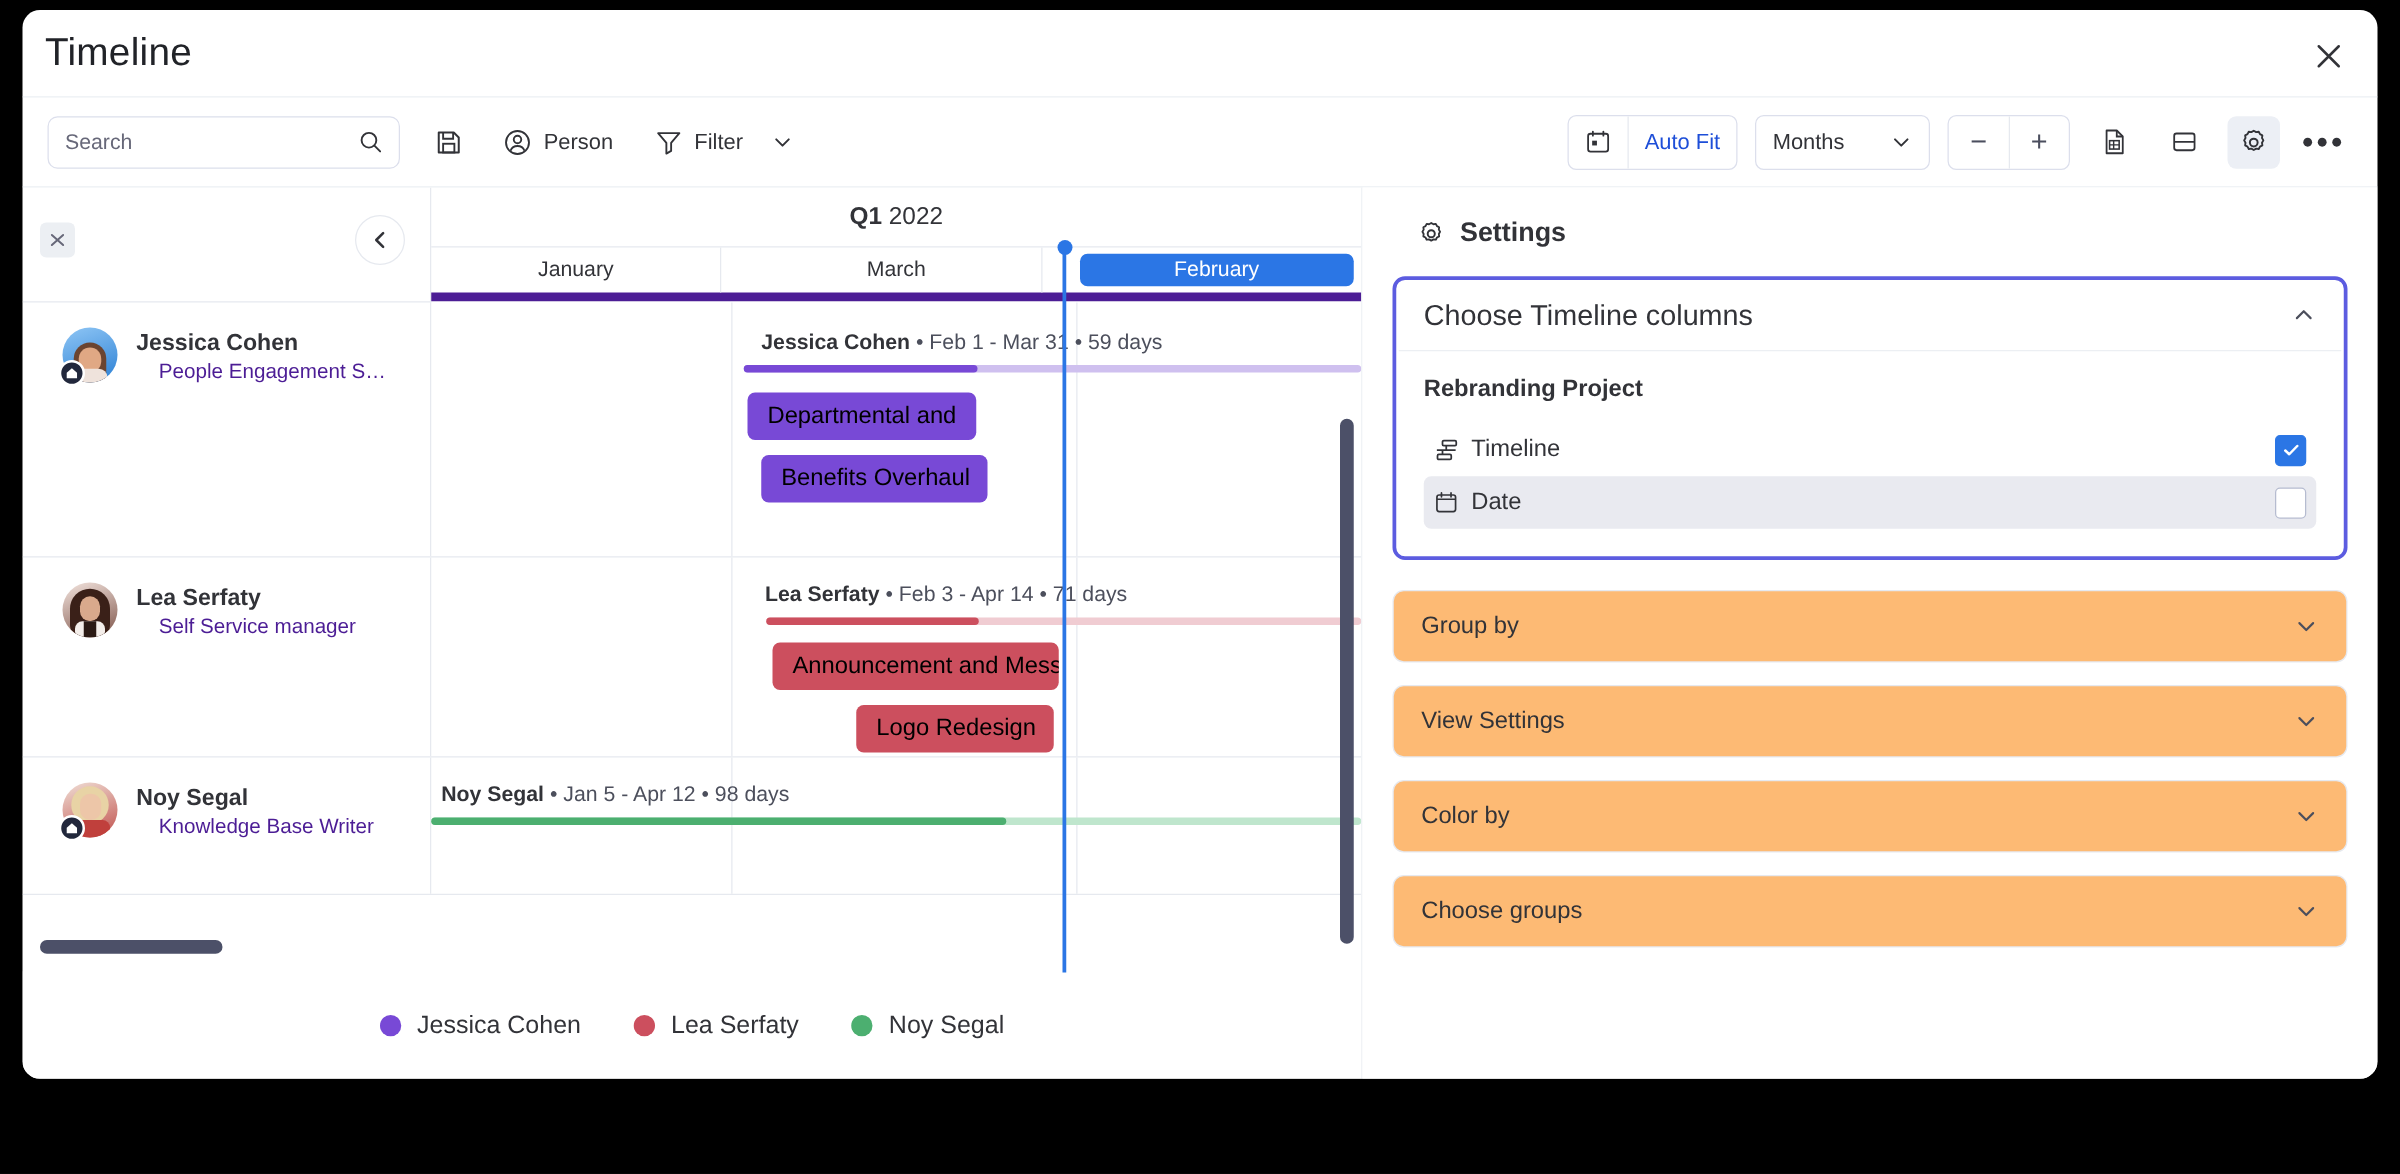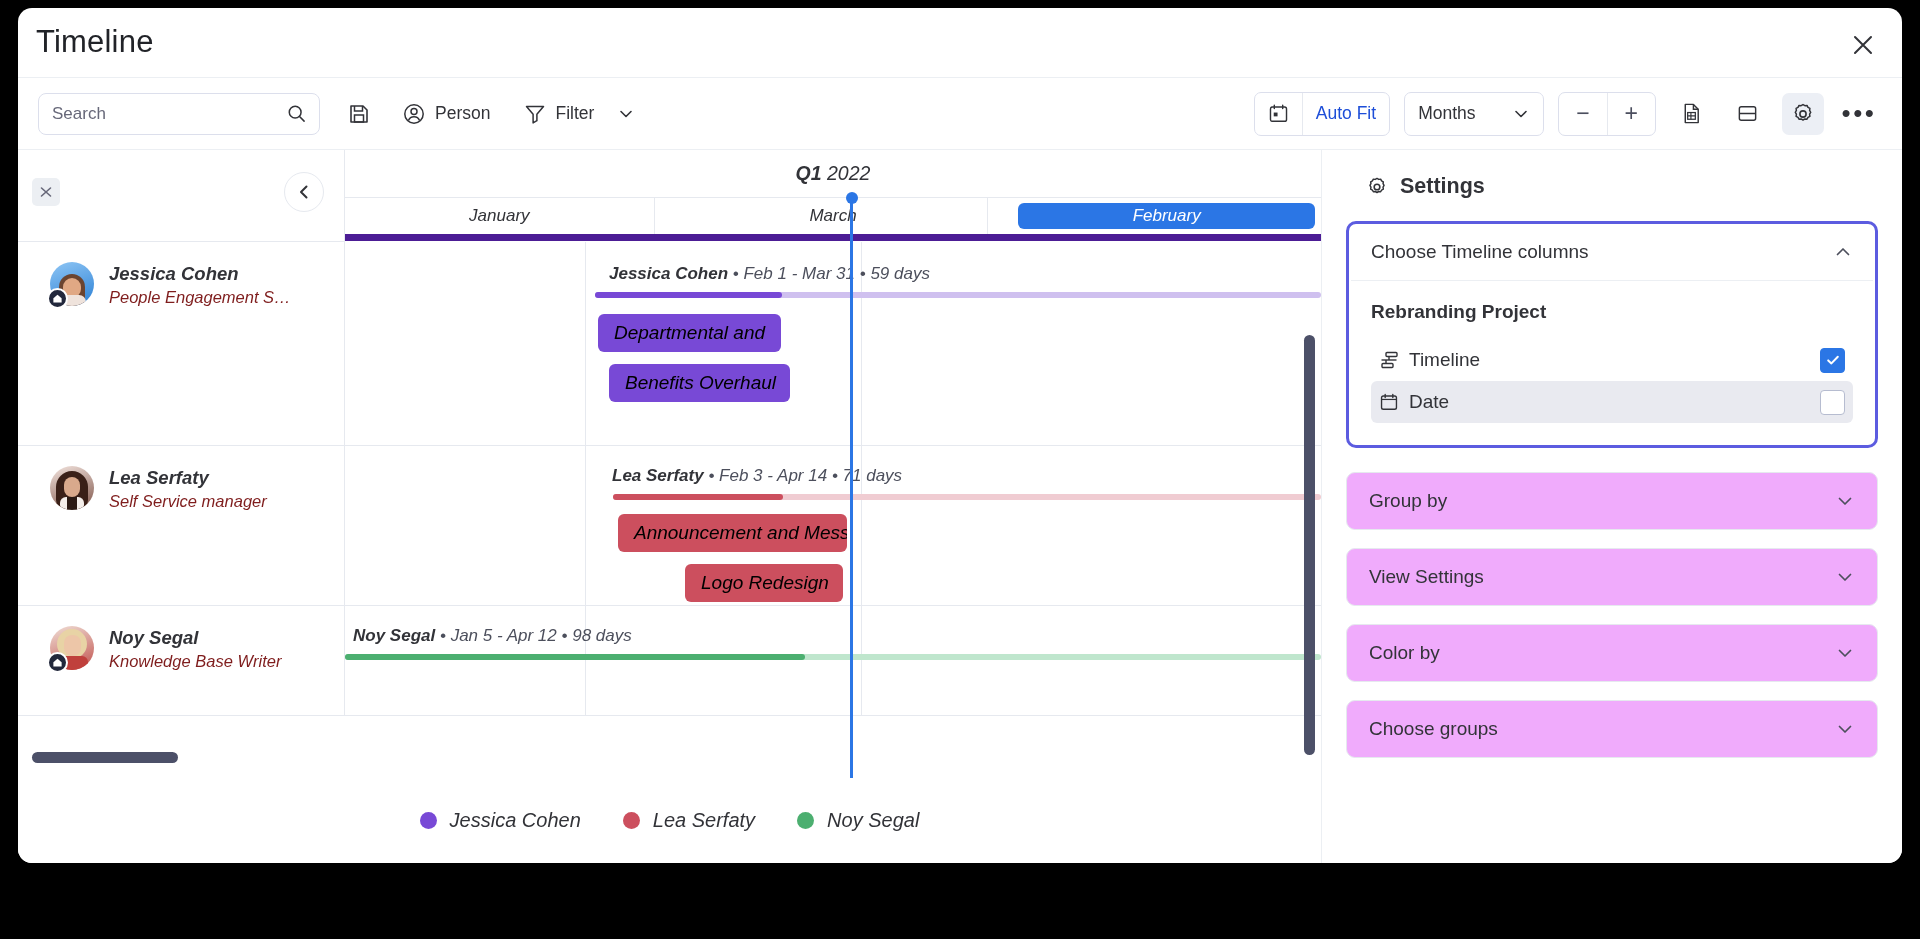--- a/index.html
+++ b/index.html
@@ -132,25 +132,24 @@
   .dots { letter-spacing: 2.5px; font-size: 26px; color: #323338; line-height: 0.4; }
 
   
   .body-area {
     position: relative;
     height: 713px;
     display: flex;
   }
   .timeline-pane {
     position: relative;
-    width: 1304px;
+    width: 1072px;
     height: 100%;
     overflow: hidden;
     border-right: 1px solid #eceff3;
-    font-style: italic;
   }
   .settings-pane {
     position: relative;
     flex: 1;
     height: 100%;
     padding: 22px 24px 0 24px;
     background: #fff;
   }
 
   
@@ -248,21 +247,21 @@
   }
   .avatar .badge {
     position: absolute; left: -3px; bottom: -3px;
     width: 21px; height: 21px;
     border-radius: 50%;
     background: #22283c;
     border: 2px solid #fff;
     display: flex; align-items: center; justify-content: center;
   }
   .person-name { font-size: 18.5px; font-weight: 700; color: #323338; line-height: 1.25; }
-  .person-role { font-size: 16.5px; color: #7f1d1d; line-height: 1.5; white-space: nowrap; }
+  .person-role { font-size: 16.5px; color: #4c1d95; line-height: 1.5; white-space: nowrap; margin-left: 18px; }
 
   .row-right {
     flex: 1; position: relative;
   }
   .colline {
     position: absolute; top: 0; bottom: 0;
     width: 1px; background: #e6e9ef;
   }
   .grp-label {
     position: absolute;
@@ -353,21 +352,21 @@
     border-radius: 10px;
     margin-bottom: 24px;
     background: #fff;
   }
   .sec-head {
     height: 56px;
     display: flex; align-items: center; justify-content: space-between;
     padding: 0 22px;
     cursor: pointer;
   }
-  .sec-head .label { font-size: 19px; color: #323338; }
+  .sec-head .label { font-size: 23px; color: #323338; }
   .sec-divider { height: 1px; background: #eceff3; margin: 0 2px; }
   .sec-body { padding: 20px 22px 22px 22px; }
   .group-title { font-size: 19px; font-weight: 700; color: #323338; margin-bottom: 16px; }
   .col-row {
     height: 42px;
     display: flex; align-items: center;
     padding: 0 8px 0 8px;
     border-radius: 6px;
     cursor: pointer;
   }
@@ -384,21 +383,21 @@
   .cb.checked { background: #2b76e5; border-color: #2b76e5; }
 
   .sec-plain {
     border: 1px solid #e6e9ef;
     border-radius: 9px;
     height: 58px;
     margin-bottom: 18px;
     display: flex; align-items: center; justify-content: space-between;
     padding: 0 22px;
     cursor: pointer;
-    background: #f0abfc;
+    background: #fdba74;
   }
   .sec-plain .label { font-size: 19px; color: #323338; }
 </style>
 </head>
 <body>
 
 <div class="screen">
   <div class="window">
 
     <div class="titlebar">

